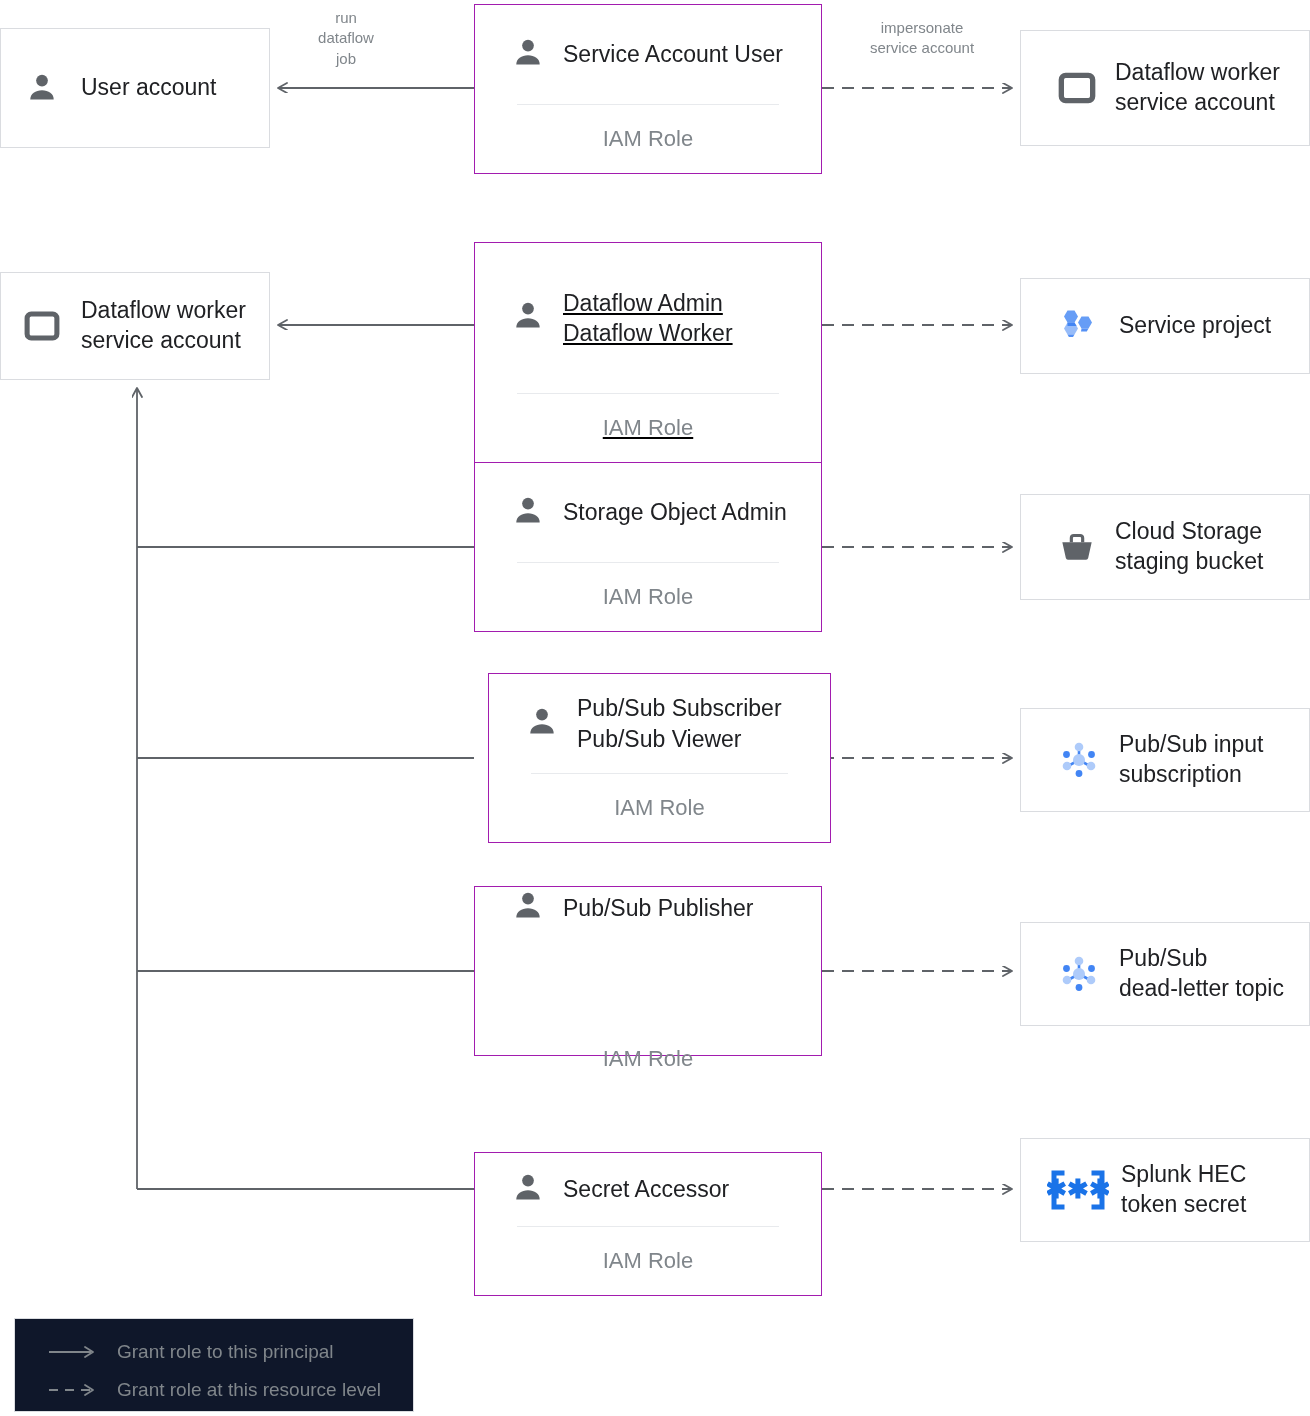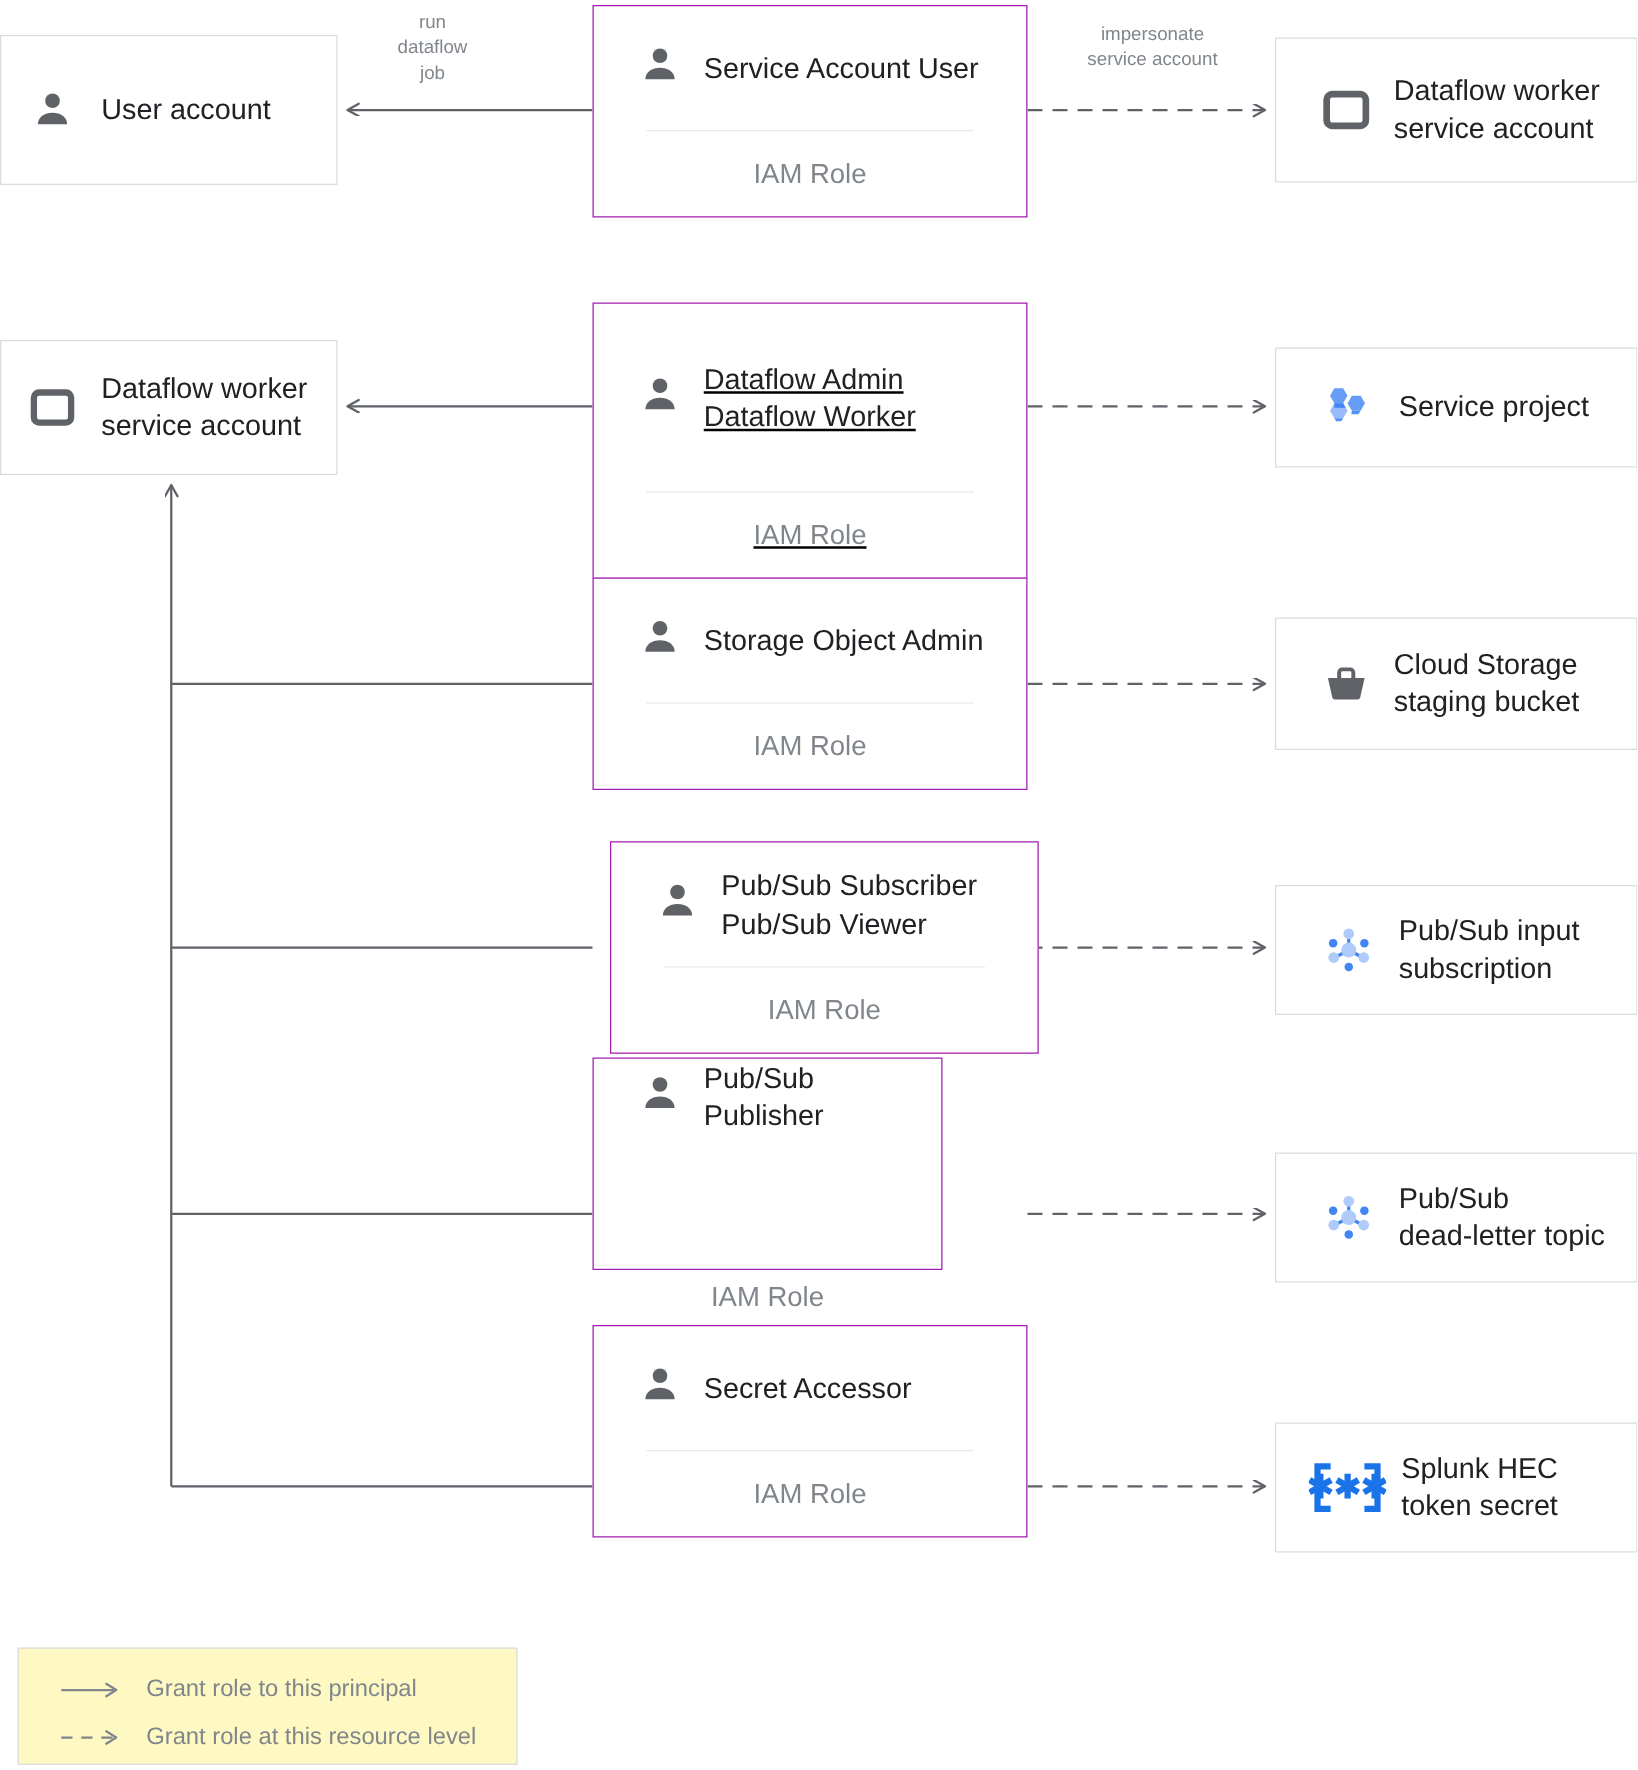--- a/index.html
+++ b/index.html
@@ -86,21 +86,21 @@
   .role-card .role-foot span {
     font-size: 22px;
     color: #80868b;
   }
 
   
   .legend {
     position: absolute;
     box-sizing: border-box;
     border: 1px solid #dadce0;
-    background: #fef9c3;
+    background: #0f172a;
     padding: 14px 0 0 0;
   }
   .legend-row {
     display: flex;
     align-items: center;
     height: 38px;
     padding-left: 32px;
   }
   .legend-row .legend-glyph {
     flex: 0 0 58px;
@@ -242,37 +242,37 @@
       </span>
       <span class="role-name">Pub/Sub Subscriber
 Pub/Sub Viewer</span>
     </div>
     <div class="divider"></div>
     <div class="role-foot">
       <span>IAM Role</span>
     </div>
   </div>
 
-  <div class="role-card" style="left:474px; top:846px; width:280px; height:170px;gap:48px;">
+  <div class="role-card" style="left:474px; top:886px; width:348px; height:170px;gap:48px;">
     <div class="role-top">
       <span class="icon">
         <svg width="38" height="38" viewBox="0 0 24 24" aria-hidden="true">
           <circle cx="12" cy="7.3" r="3.7" fill="#5f6368"></circle>
           <path d="M4.6 19.2c0-3.6 3.3-5.8 7.4-5.8s7.4 2.2 7.4 5.8z" fill="#5f6368"></path>
         </svg>
       </span>
       <span class="role-name">Pub/Sub Publisher</span>
     </div>
     <div class="divider"></div>
     <div class="role-foot">
       <span>IAM Role</span>
     </div>
   </div>
 
-  <div class="role-card" style="left:474px; top:1060px; width:348px; height:170px;">
+  <div class="role-card" style="left:474px; top:1152px; width:348px; height:144px;">
     <div class="role-top">
       <span class="icon">
         <svg width="38" height="38" viewBox="0 0 24 24" aria-hidden="true">
           <circle cx="12" cy="7.3" r="3.7" fill="#5f6368"></circle>
           <path d="M4.6 19.2c0-3.6 3.3-5.8 7.4-5.8s7.4 2.2 7.4 5.8z" fill="#5f6368"></path>
         </svg>
       </span>
       <span class="role-name">Secret Accessor</span>
     </div>
     <div class="divider"></div>

